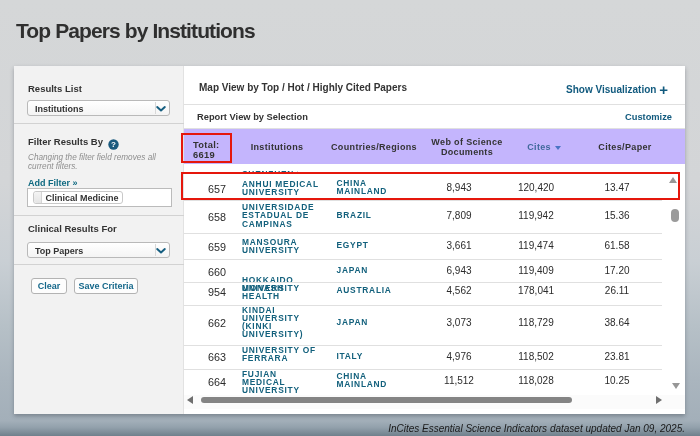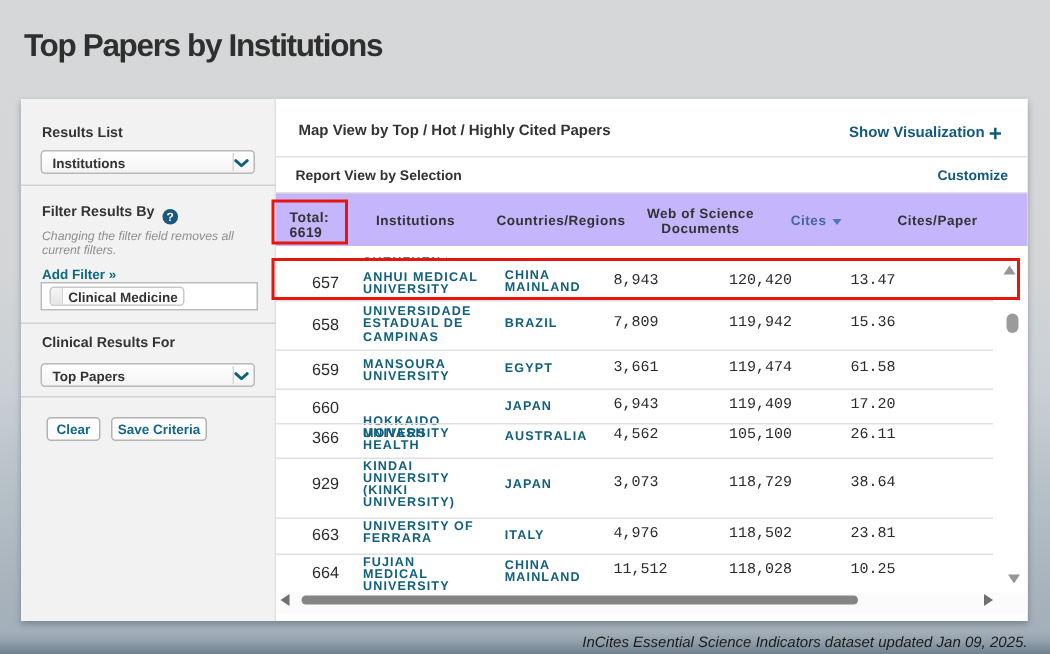--- a/index.html
+++ b/index.html
@@ -35,21 +35,21 @@
 .repstrip .t { position:absolute; left:13px; top:7px; font-size:9.3px; font-weight:bold; color:#333; }
 .customize { position:absolute; right:13px; top:7px; font-size:9.3px; font-weight:bold; color:#115a7e; }
 .thead { position:absolute; left:0; top:61.5px; width:501px; height:36.5px; background:#c4b5fd; border-top:1px solid #e0e0e0; }
 .th { position:absolute; font-size:9px; font-weight:bold; color:#333; text-align:center; line-height:10px; letter-spacing:0.35px; }
 .total { position:absolute; left:9px; top:11px; font-size:9.3px; font-weight:bold; color:#333; line-height:10.5px; letter-spacing:0.3px; }
 .viewport { position:absolute; left:0; top:98.0px; width:501px; height:231.0px; overflow:hidden; background:#fff; }
 .rdiv { position:absolute; left:0; width:478px; height:1px; background:#e0e0e0; }
 .rnum { position:absolute; left:0; width:42px; text-align:right; font-size:10.8px; color:#2b2b2b; }
 .rname { position:absolute; left:58px; width:92px; font-size:8.4px; font-weight:bold; color:#12607c; line-height:8.3px; letter-spacing:0.75px; }
 .rctry { position:absolute; left:152.5px; width:80px; font-size:8.4px; font-weight:bold; color:#12607c; line-height:8.3px; letter-spacing:0.75px; }
-.rval { position:absolute; width:100px; text-align:left; font-size:10px; color:#2b2b2b;font-family:Liberation Mono, monospace; }
+.rval { position:absolute; width:100px; text-align:center; font-size:10px; color:#2b2b2b; }
 .sliver { position:absolute; left:58px; top:0; width:56px; height:8.5px; overflow:hidden; }
 .sliver div { position:absolute; top:5.2px; font-size:8.4px; font-weight:bold; color:#12607c; white-space:nowrap; letter-spacing:0.75px; }
 .vscroll-up { position:absolute; width:0; height:0; border-left:4px solid transparent; border-right:4px solid transparent; border-bottom:6.5px solid #979797; }
 .vscroll-dn { position:absolute; width:0; height:0; border-left:4px solid transparent; border-right:4px solid transparent; border-top:6.5px solid #979797; }
 .vthumb { position:absolute; width:8px; height:13px; background:#9b9b9b; border-radius:4px; }
 .hbar { position:absolute; left:0; top:329px; width:501px; height:14px; background:#fbfbfb; }
 .hthumb { position:absolute; left:17px; top:1.5px; width:371px; height:6px; background:#848484; border-radius:3px; }
 .harrow-l { position:absolute; left:3px; top:1px; width:0; height:0; border-top:4.5px solid transparent; border-bottom:4.5px solid transparent; border-right:6px solid #6f6f6f; }
 .harrow-r { position:absolute; right:23px; top:1px; width:0; height:0; border-top:4.5px solid transparent; border-bottom:4.5px solid transparent; border-left:6px solid #6f6f6f; }
 .redbox1 { position:absolute; left:181px; top:133px; width:51px; height:29.5px; border:2.5px solid #e5170c; }
@@ -137,28 +137,28 @@
 <div class="rval" style="top:76.0px;left:302px">119,474</div>
 <div class="rval" style="top:76.0px;left:383px">61.58</div>
 <div class="rdiv" style="top:94.5px"></div>
 <div class="rnum" style="top:101.5px">660</div>
 <div class="rname" style="top:112px">HOKKAIDO<br>UNIVERSITY</div>
 <div class="rctry" style="top:102.0px">JAPAN</div>
 <div class="rval" style="top:101.0px;left:225px">6,943</div>
 <div class="rval" style="top:101.0px;left:302px">119,409</div>
 <div class="rval" style="top:101.0px;left:383px">17.20</div>
 <div class="rdiv" style="top:118.0px"></div>
-<div class="rnum" style="top:121.5px">366</div>
+<div class="rnum" style="top:121.5px">954</div>
 <div class="rname" style="top:119.5px">MONASH<br>HEALTH</div>
 <div class="rctry" style="top:122.0px">AUSTRALIA</div>
 <div class="rval" style="top:121.0px;left:225px">4,562</div>
-<div class="rval" style="top:121.0px;left:302px">105,100</div>
+<div class="rval" style="top:121.0px;left:302px">178,041</div>
 <div class="rval" style="top:121.0px;left:383px">26.11</div>
 <div class="rdiv" style="top:140.8px"></div>
-<div class="rnum" style="top:153.0px">929</div>
+<div class="rnum" style="top:153.0px">662</div>
 <div class="rname" style="top:141.5px">KINDAI<br>UNIVERSITY<br>(KINKI<br>UNIVERSITY)</div>
 <div class="rctry" style="top:153.5px">JAPAN</div>
 <div class="rval" style="top:152.5px;left:225px">3,073</div>
 <div class="rval" style="top:152.5px;left:302px">118,729</div>
 <div class="rval" style="top:152.5px;left:383px">38.64</div>
 <div class="rdiv" style="top:180.5px"></div>
 <div class="rnum" style="top:187.0px">663</div>
 <div class="rname" style="top:182.0px">UNIVERSITY OF<br>FERRARA</div>
 <div class="rctry" style="top:187.5px">ITALY</div>
 <div class="rval" style="top:186.5px;left:225px">4,976</div>

